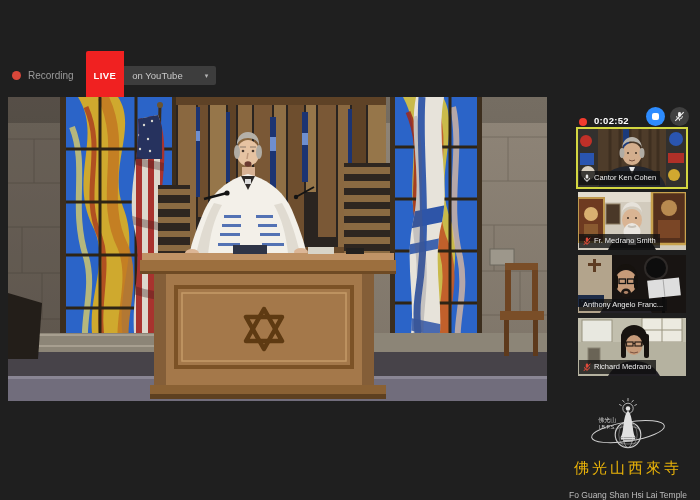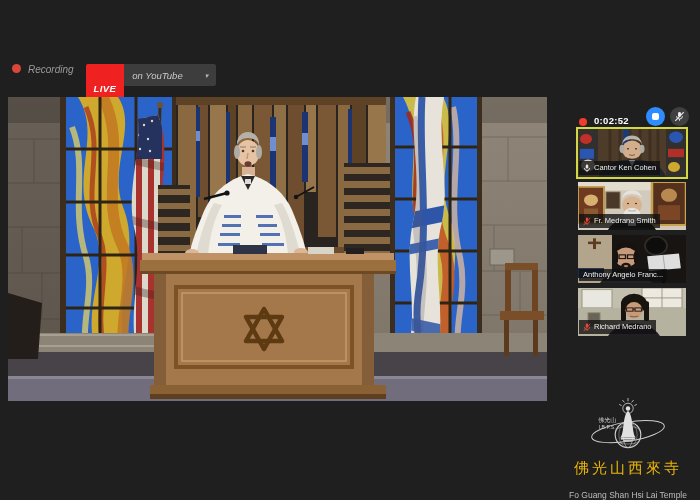--- a/index.html
+++ b/index.html
@@ -1,20 +1,20 @@
 <!DOCTYPE html>
 <html><head>
 <meta charset="utf-8">
 <style>
   html,body{margin:0;padding:0;background:#151515;}
   .stage{position:relative;width:700px;height:500px;background:#1f1f1f;overflow:hidden;
          font-family:"Liberation Sans",sans-serif;}
 
   
-  .recording-bar{position:absolute;left:12px;top:64px;height:22px;display:flex;font-style:italic;}
+  .recording-bar{position:absolute;left:12px;top:64px;height:22px;display:flex;align-items:center;}
   .rec-dot{width:9px;height:9px;border-radius:50%;background:#d9473a;margin-right:7px;}
   .rec-label{color:#9a9a9a;font-size:10px;margin-right:12px;}
   .live-badge{background:#f02121;color:#fff;font-size:9.5px;font-weight:bold;letter-spacing:.4px;
               padding:19px 8px;border-radius:2px 0 0 2px;}
   .yt-pill{background:#3d3d3d;color:#c9c9c9;font-size:9.5px;padding:4px 8px;border-radius:0 2px 2px 0;
            display:flex;align-items:center;gap:22px;cursor:pointer;}
   .caret{font-size:7px;color:#b5b5b5;line-height:1;}
 
   
   .main-video{position:absolute;left:8px;top:97px;width:539px;height:304px;background:#000;}
@@ -23,21 +23,21 @@
   
   .sidebar{position:absolute;left:578px;top:106px;width:112px;}
   .controls{display:flex;align-items:flex-end;height:20px;margin:0 1px 3px 1px;}
   .ctrl-dot{width:8px;height:8px;border-radius:50%;background:#f23b2e;margin-right:7px;}
   .timer{color:#fff;font-size:9.5px;font-weight:bold;letter-spacing:.3px;flex:1;}
   .round-btn{width:19px;height:19px;border-radius:50%;border:none;padding:0;cursor:pointer;
              display:flex;align-items:center;justify-content:center;}
   .stop-btn{background:#2d8cff;margin-right:5px;}
   .stop-sq{width:7px;height:7px;background:#fff;border-radius:2px;}
   .mute-btn{background:rgba(72,72,72,.8);}
-  .thumb{position:relative;width:108px;height:48px;margin-bottom:5px;background:#111;overflow:hidden;}
+  .thumb{position:relative;width:108px;height:58px;margin-bottom:5px;background:#111;overflow:hidden;}
   .thumb svg{display:block;width:100%;height:100%;}
   .thumb.active{outline:2px solid #d3d741;}
   .nametag{position:absolute;left:1px;bottom:2px;display:flex;align-items:center;gap:3px;
            background:rgba(16,16,16,.78);color:#ececec;font-size:7.5px;line-height:1;
            padding:2.5px 4px;white-space:nowrap;max-width:100px;overflow:hidden;}
 
   
   .temple-logo{position:absolute;left:556px;top:398px;width:144px;text-align:center;}
   .logo-cn{color:#eab308;font-size:15px;letter-spacing:3px;margin-top:1px;}
   .logo-en{color:#bdbdbd;font-size:8.5px;margin-top:12px;}

